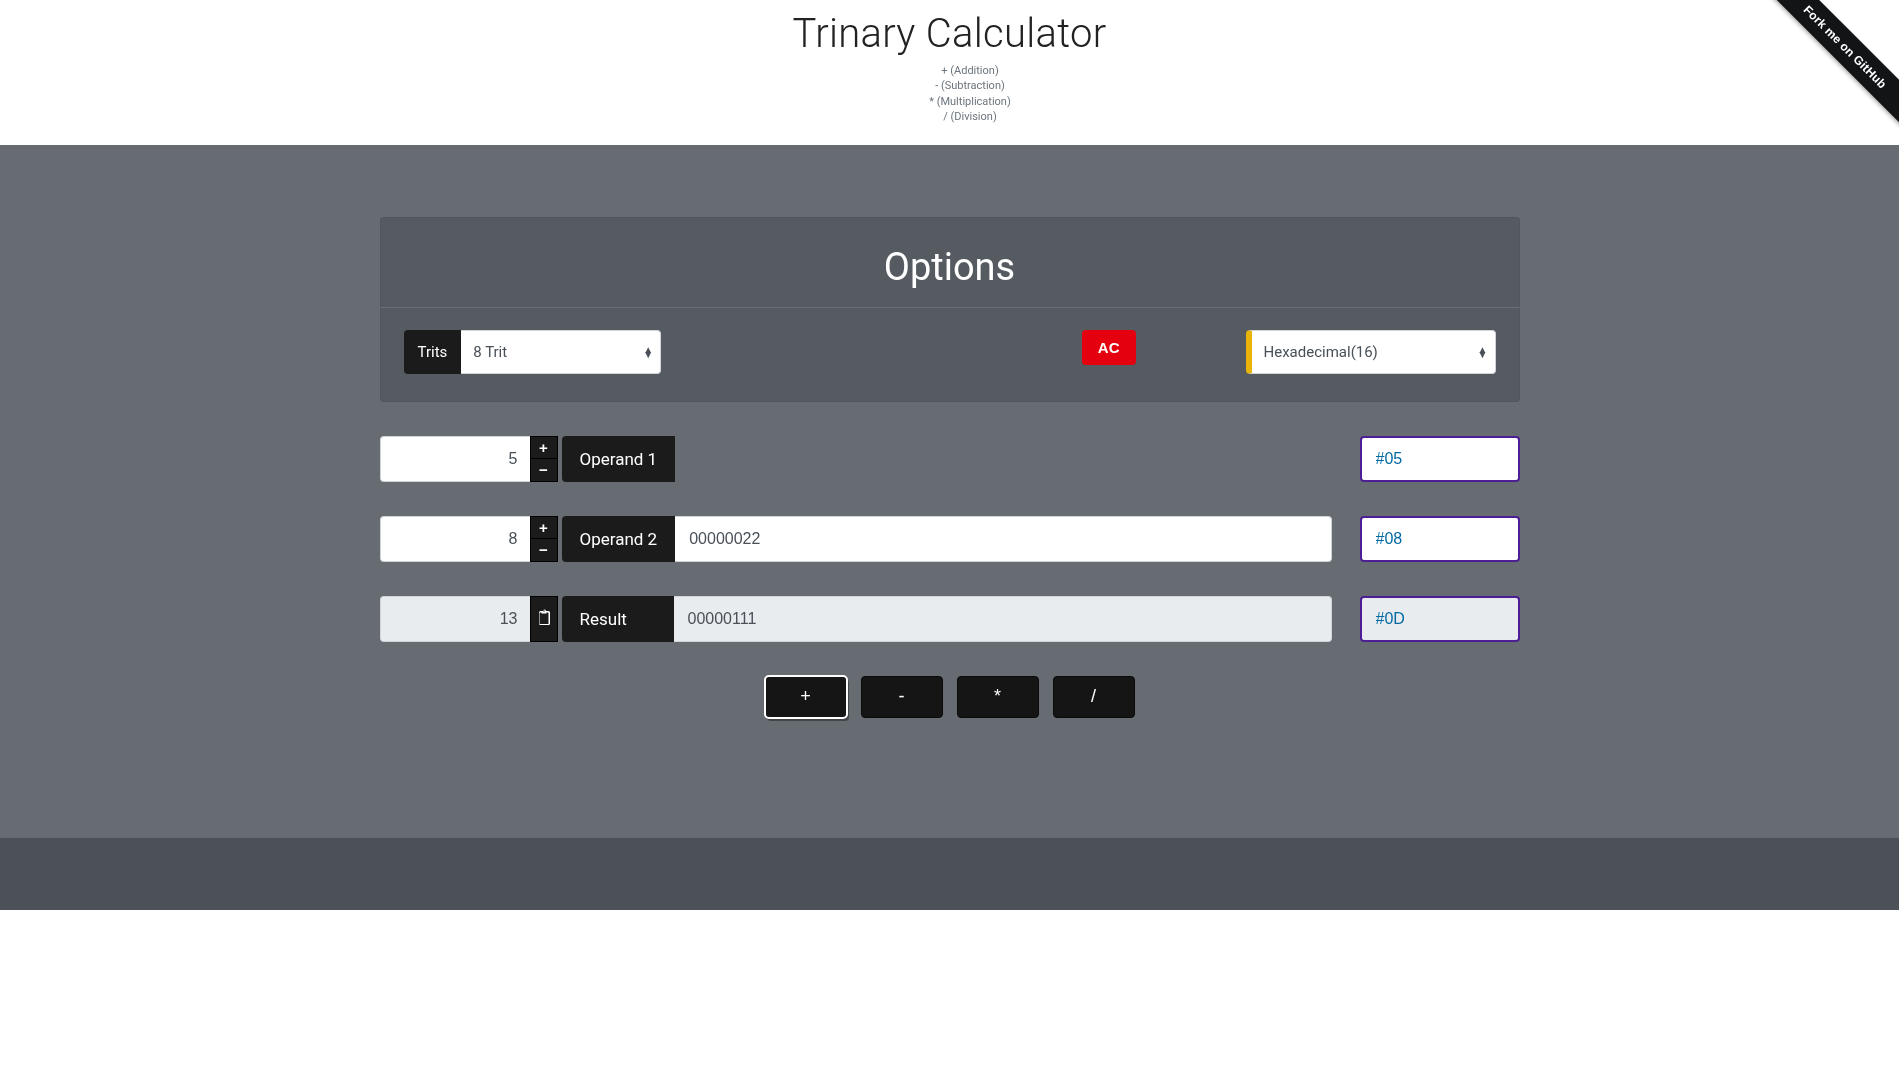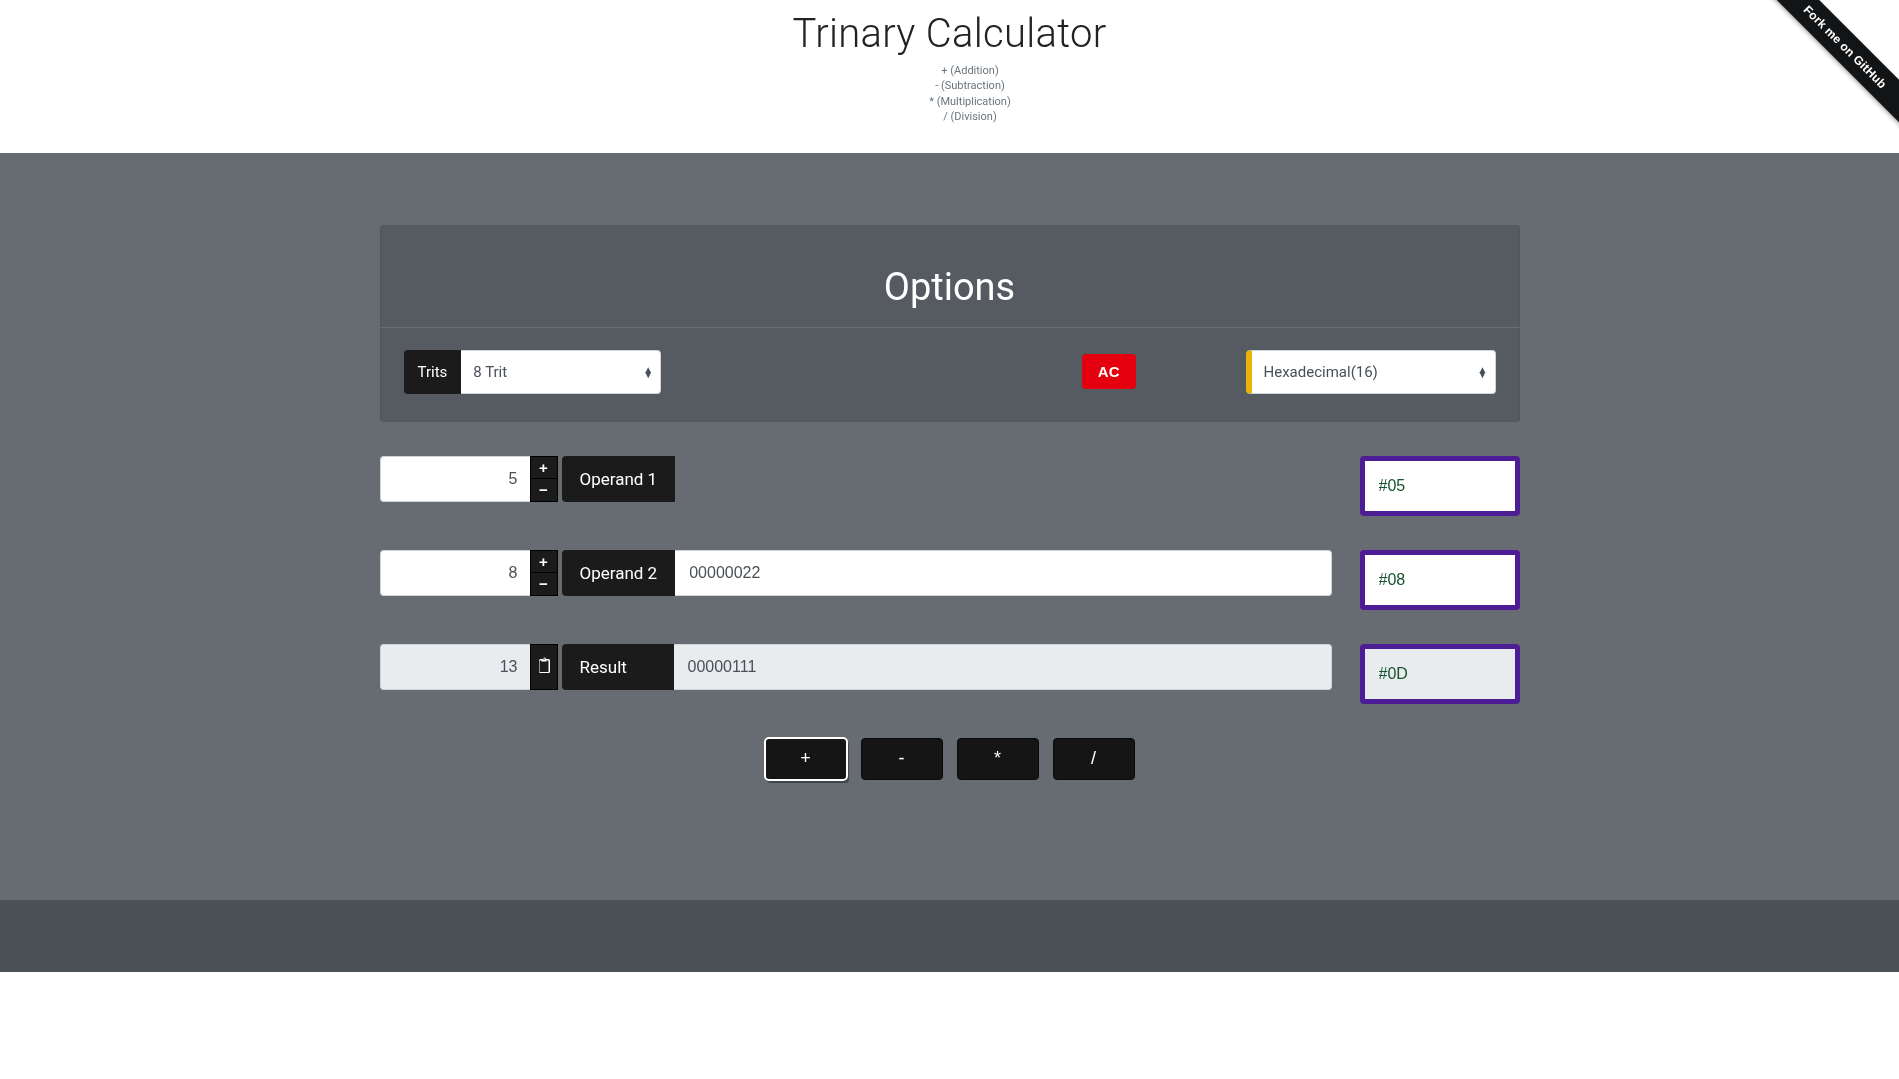--- a/index.html
+++ b/index.html
@@ -9,21 +9,21 @@
     background: #fff;
     color: #212529;
     font-size: 16px;
     min-height: 1079px;
     position: relative;
   }
 
   .header {
     background: #fff;
     text-align: center;
-    padding: 10px 0 28px 0;
+    padding: 10px 0 20px 0;
   }
   .header h1 {
     font-weight: 300;
     font-size: 40px;
     color: #222;
     letter-spacing: 0.3px;
   }
   .op-hints {
     margin-top: 6px;
     font-size: 11px;
@@ -37,38 +37,38 @@
     padding: 72px 0 120px 0;
   }
   .container {
     width: 1140px;
     margin: 0 auto;
   }
 
   .panel {
     background: #555b61;
     border-radius: 4px;
-    padding: 32px 24px 28px 24px;
+    padding: 20px 24px 28px 24px;
     box-shadow: inset 0 0 0 1px rgba(0,0,0,0.05);
   }
   .panel-title {
     color: #fff;
     text-align: center;
     font-weight: 400;
     font-size: 38px;
     padding: 8px 0 18px 0;
   }
   .panel-hr {
     border: none;
     border-top: 1px solid rgba(255,255,255,0.12);
     margin: 0 -24px 22px -24px;
   }
   .options-row {
     display: flex;
-    align-items: center;
+    align-items: flex-start;
     justify-content: space-between;
   }
   .trits-group {
     display: flex;
     align-items: stretch;
   }
   .trits-label {
     background: #1b1b1b;
     color: #fff;
     padding: 8px 14px;
@@ -191,25 +191,25 @@
     border-left: none;
     border-radius: 0 4px 4px 0;
     padding: 0 14px;
     font-size: 16px;
     color: #495057;
   }
   .tri-input.readonly { background: #e9ecef; }
   .hex-input {
     width: 160px;
     background: #fff;
-    border: 5px solid #4c1d95;
-    border-radius: 4px;
-    padding: 16px 14px;
+    border: 2px solid #4c1d95;
+    border-radius: 4px;
+    padding: 2px 14px;
     font-size: 16px;
-    color: #14532d;
+    color: #0369a1;
   }
   .hex-input.readonly { background: #e9ecef; }
 
   .ops-row {
     margin-top: 34px;
     display: flex;
     justify-content: center;
     gap: 14px;
   }
   .op-btn {

